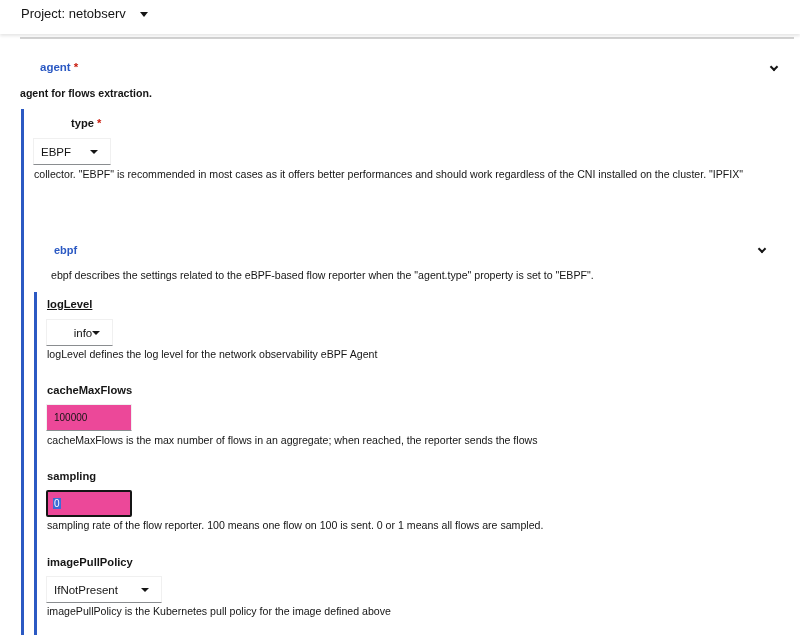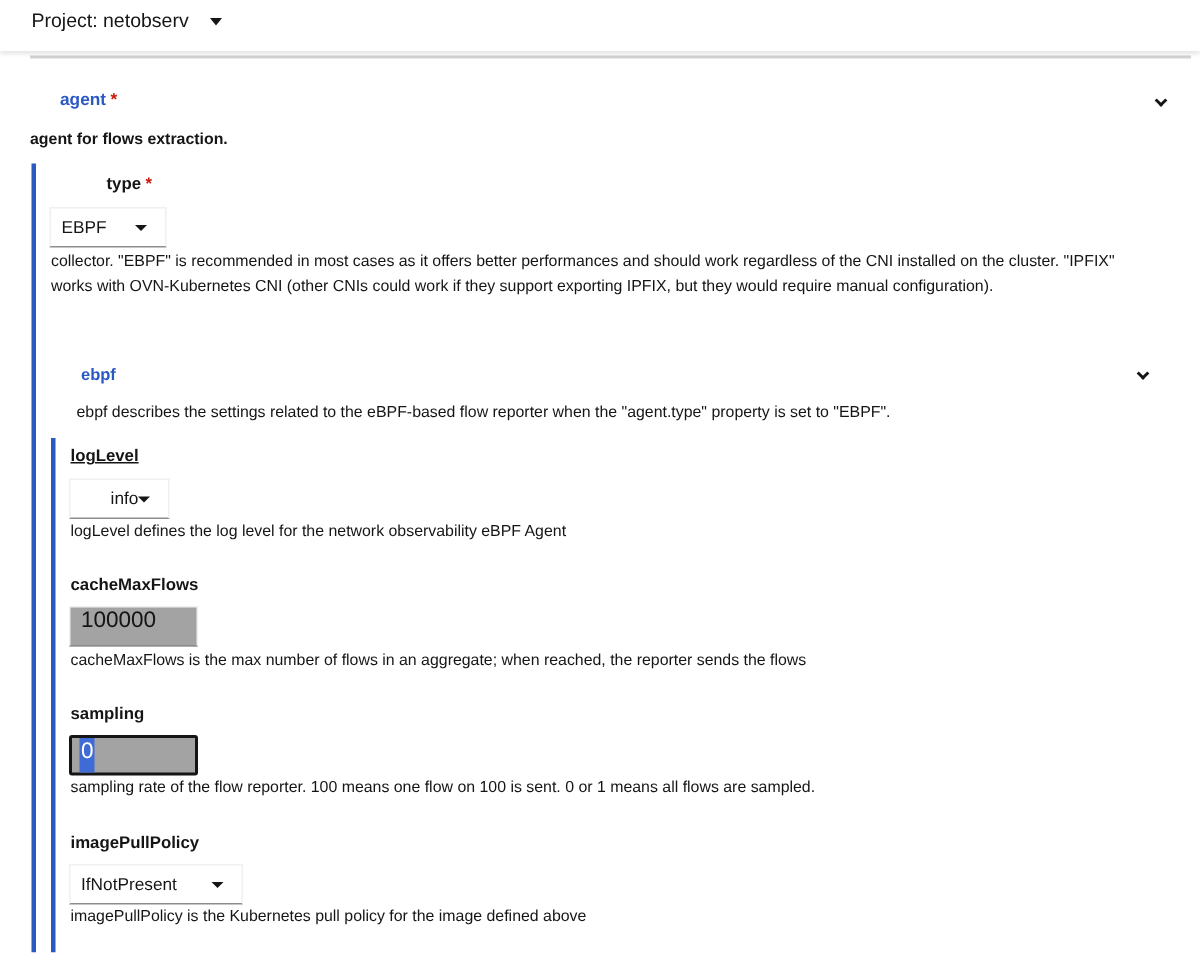--- a/index.html
+++ b/index.html
@@ -24,22 +24,22 @@
   .desc { position: absolute; font-size: 10.6px; color: #151515; line-height: 16.5px; }
   .field-label { position: absolute; font-weight: bold; font-size: 11.2px; color: #151515; }
   .vbar { position: absolute; width: 3px; background: #2b59c3; }
 
   .select { position: absolute; height: 27px; background: #fff; border-bottom: 1px solid #8a8d90;
             border-top: 1px solid #f0f0f0; border-left: 1px solid #f0f0f0; border-right: 1px solid #f0f0f0;
             display: flex; align-items: center; padding-left: 7px; font-size: 11.5px; cursor: pointer; }
   .select .caret { display: inline-block; width: 0; height: 0; border-left: 4px solid transparent;
                    border-right: 4px solid transparent; border-top: 4px solid #151515; position: absolute; right: 12px; top: 11px; }
 
-  .textinput { position: absolute; height: 27px; background: #a3a3a3; border: 1px solid #f0f0f0; border-bottom: 1px solid #8a8d90;
-               font-size: 15px; padding-left: 7px; display: flex; }
+  .textinput { position: absolute; height: 27px; background: #ec4899; border: 1px solid #f0f0f0; border-bottom: 1px solid #8a8d90;
+               font-size: 10px; padding-left: 7px; display: flex; align-items: center; }
   .textinput.focused { border: 2px solid #151515; border-radius: 2px; padding-left: 5px; }
   .sel-text { background: #3e6bd6; color: #fff; padding: 0 1px; }
 </style>
 </head>
 <body>
 
 <div class="topbar">
   <div class="project-switcher">
     <span class="project-label">Project: netobserv</span>
     <span class="caret-lg"></span>
@@ -59,21 +59,20 @@
 
   <div class="field-label" style="left:34px; top:117px;margin-left:37px;">
     <span>type</span><span class="req">*</span>
   </div>
   <div class="select" style="left:33px; top:138px; width:78px;">
     <span>EBPF</span>
     <span class="caret"></span>
   </div>
   <div class="desc" style="left:34px; top:166px; width:760px;">
     <div>collector. "EBPF" is recommended in most cases as it offers better performances and should work regardless of the CNI installed on the cluster. "IPFIX"</div>
-    <div>works with OVN-Kubernetes CNI (other CNIs could work if they support exporting IPFIX, but they would require manual configuration).</div>
   </div>
 
   <div class="section-title" style="left:34px; top:244px; font-size:11px;">
     <span>ebpf</span>
   </div>
   <div class="chev" style="left:759px; top:246px;"></div>
   <div class="desc" style="left:34px; top:267px;margin-left:17px;">ebpf describes the settings related to the eBPF-based flow reporter when the "agent.type" property is set to "EBPF".</div>
 
   <div class="vbar" style="left:34px; top:292px; height:343px;"></div>
 

